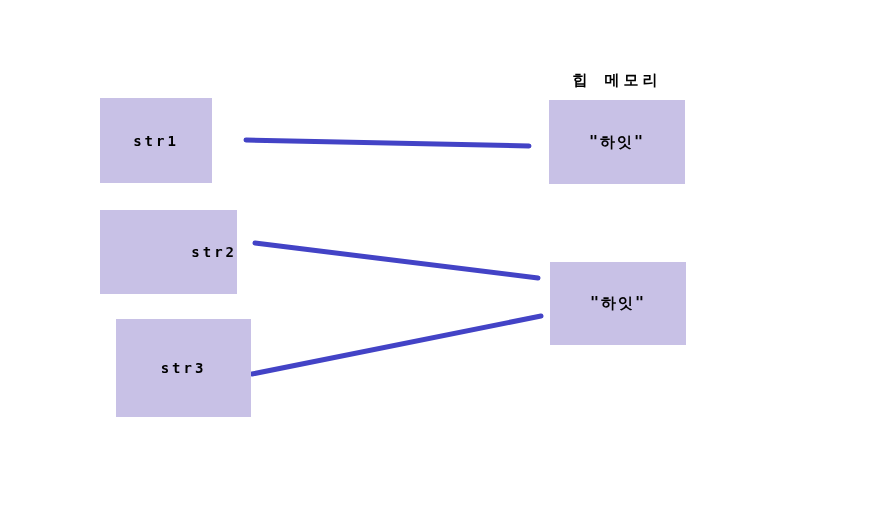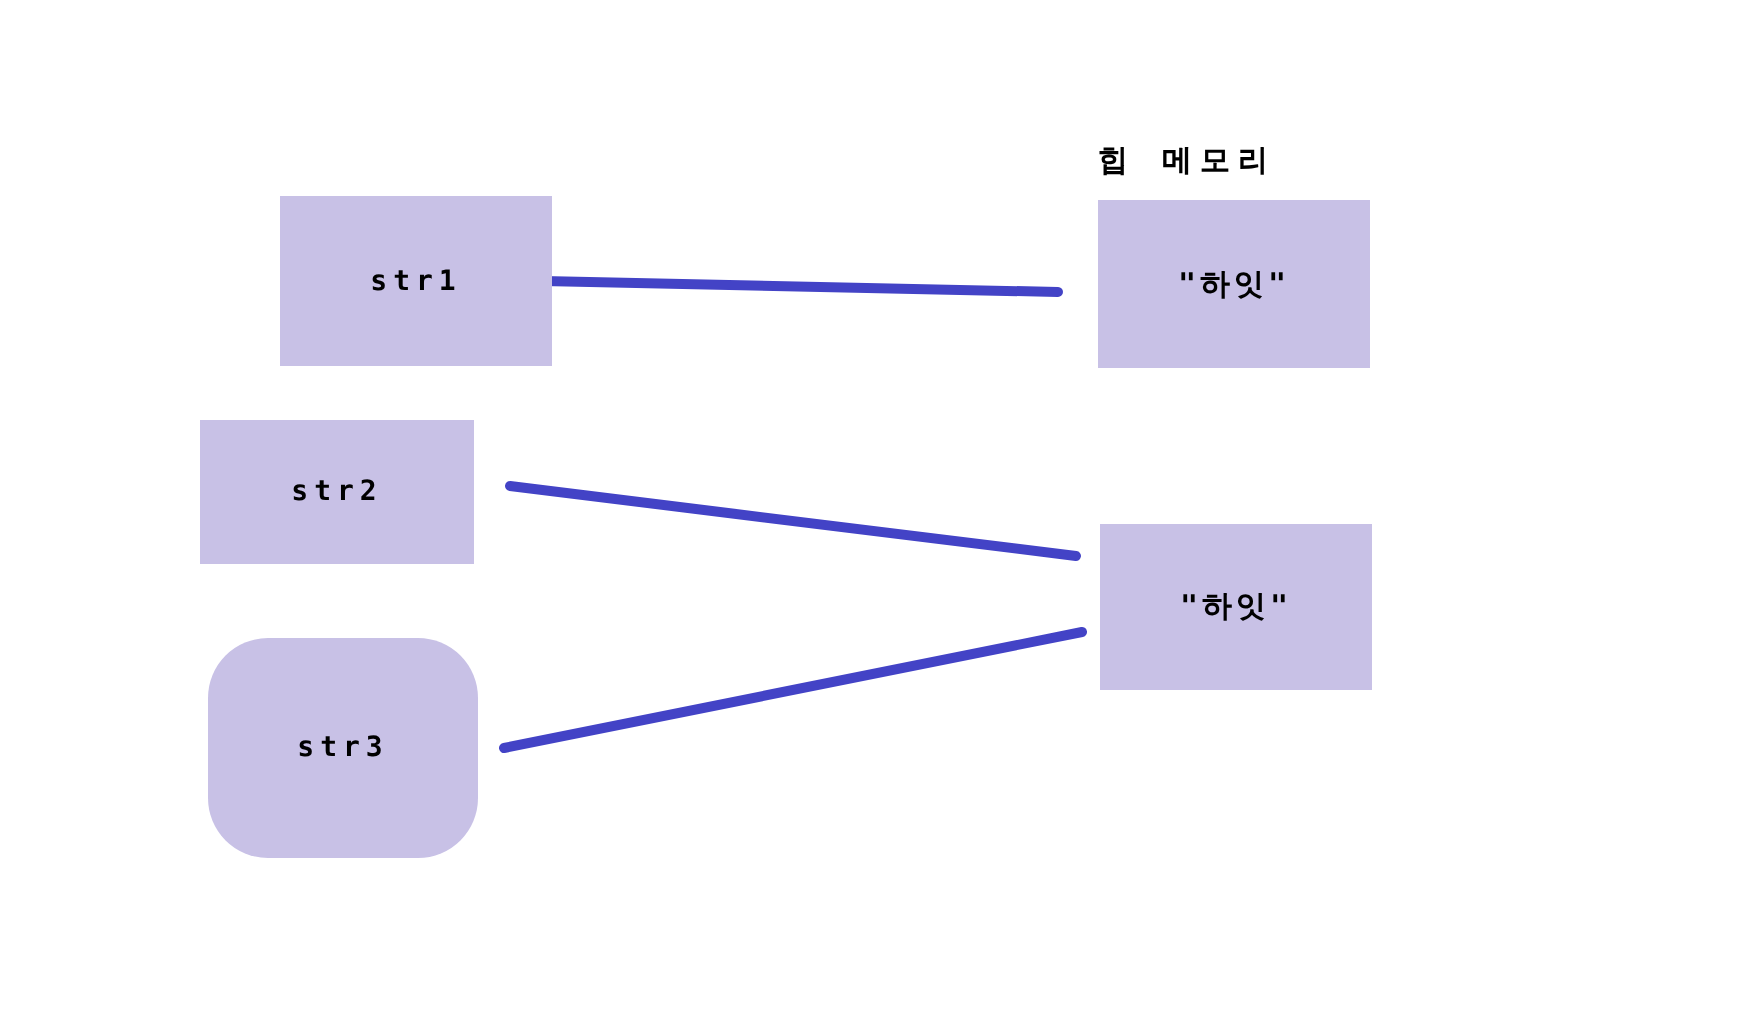--- a/index.html
+++ b/index.html
@@ -20,28 +20,28 @@
     background: #c8c1e6;
     display: flex;
     align-items: center;
     justify-content: center;
     color: #000000;
     font-size: 14px;
     font-weight: bold;
     letter-spacing: 3px;
     white-space: nowrap;
   }
-  .box-str1 { left: 100px; top: 98px;  width: 136px; height: 85px; margin-left: 40px; }
-  .box-str2 { left: 100px; top: 210px; width: 137px; height: 72px; }
-  .box-str3 { left: 104px; top: 319px; width: 135px; height: 110px; border-radius: 30px; }
+  .box-str1 { left: 100px; top: 98px;  width: 112px; height: 85px; }
+  .box-str2 { left: 100px; top: 210px; width: 137px; height: 84px; justify-content: flex-end; }
+  .box-str3 { left: 116px; top: 319px; width: 135px; height: 98px; }
   .box-heap { left: 549px; top: 100px; width: 136px; height: 84px; }
   .box-pool { left: 550px; top: 262px; width: 136px; height: 83px; }
   .region-title {
     position: absolute;
-    text-align: left;
+    text-align: center;
     color: #000000;
     font-size: 15px;
     font-weight: bold;
     letter-spacing: 4px;
     line-height: 20px;
     white-space: nowrap;
   }
   .title-heap { left: 549px; top: 70px;  width: 136px; }
   .title-pool { left: 550px; top: 235px; width: 136px; }
   .value-text {

